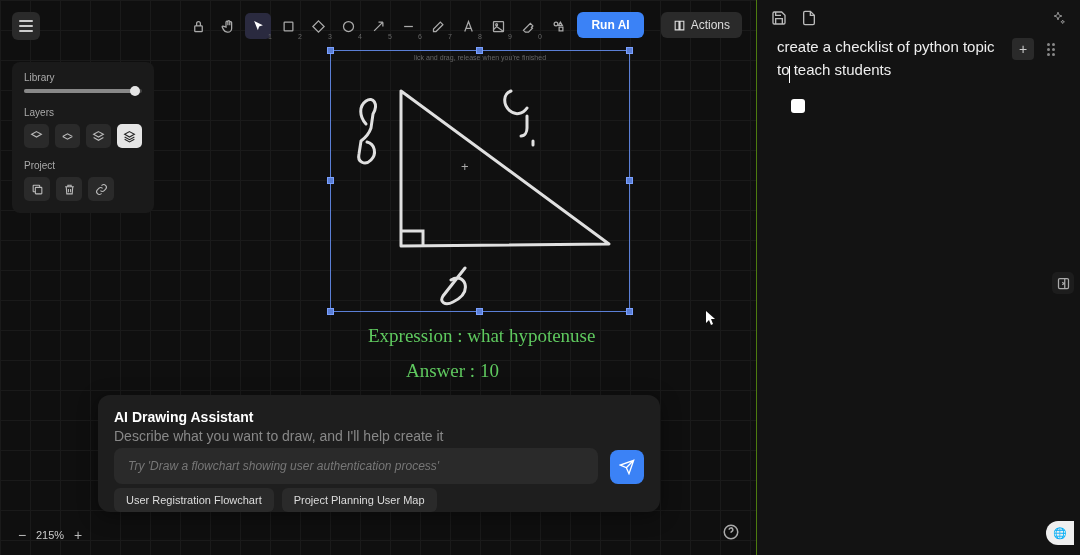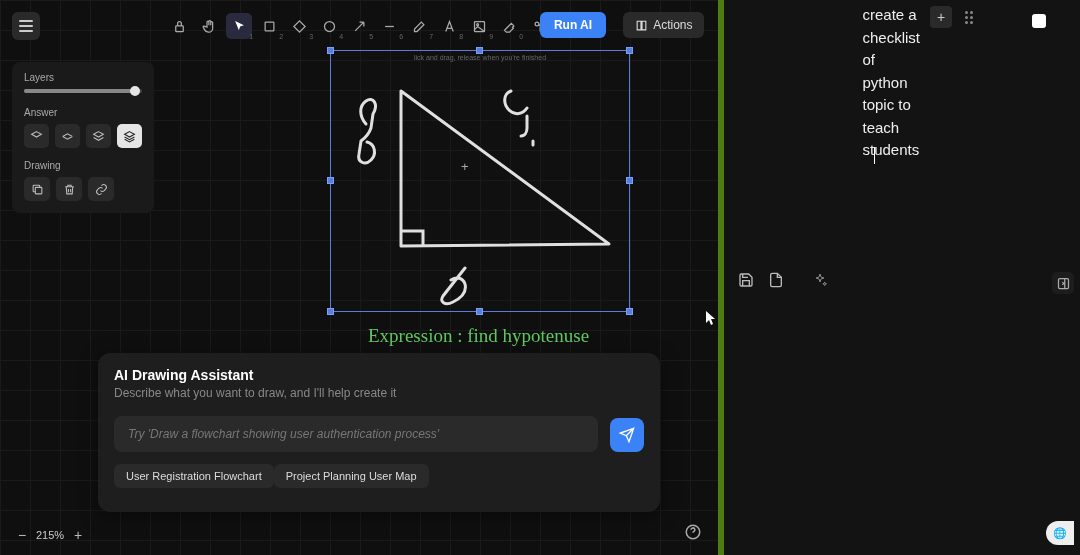--- a/index.html
+++ b/index.html
@@ -1,19 +1,19 @@
 <!DOCTYPE html>
 <html><head>
 <meta charset="utf-8">
 <style>
 *{box-sizing:border-box;margin:0;padding:0;font-family:-apple-system,BlinkMacSystemFont,"Segoe UI",sans-serif}
 body{background:#0f0f0f;width:1080px;height:555px;overflow:hidden;color:#e5e5e5;position:relative}
 .root{display:flex;width:100%;height:100%}
 .left{width:756px;height:100%;position:relative;background:#0f0f0f;background-image:linear-gradient(#1a1a1a 1px,transparent 1px),linear-gradient(90deg,#1a1a1a 1px,transparent 1px);background-size:30px 30px}
-.right{flex:1;background:#131313;border-left:6px solid #4d7c0f;display:flex;flex-direction:row;position:relative}
+.right{flex:1;background:#131313;border-left:1px solid #4d7c0f;display:flex;flex-direction:column;position:relative}
 .menu-btn{position:absolute;top:12px;left:12px;width:28px;height:28px;background:#2a2a2a;border-radius:6px;display:flex;align-items:center;justify-content:center;cursor:pointer}
 .menu-btn span{width:14px;height:2px;background:#ccc;border-radius:1px;position:relative}
 .menu-btn span::before,.menu-btn span::after{content:"";position:absolute;width:14px;height:2px;background:#ccc;border-radius:1px;left:0}
 .menu-btn span::before{top:-5px}
 .menu-btn span::after{top:5px}
 .toolbar{position:absolute;top:12px;left:50%;transform:translateX(-50%);height:28px;display:flex;gap:4px;align-items:center;background:transparent}
 .tool{width:26px;height:26px;border-radius:5px;display:flex;align-items:center;justify-content:center;cursor:pointer;position:relative;color:#aaa}
 .tool.active{background:#2a2a3f;color:#fff}
 .tool .idx{position:absolute;bottom:-1px;right:-1px;font-size:7px;color:#666}
 .tool svg{width:15px;height:15px}
@@ -35,29 +35,29 @@
 .h-tl{left:-4px;top:-4px}.h-tr{right:-4px;top:-4px}.h-bl{left:-4px;bottom:-4px}.h-br{right:-4px;bottom:-4px}
 .h-t{left:50%;top:-4px;margin-left:-4px}.h-b{left:50%;bottom:-4px;margin-left:-4px}
 .h-l{left:-4px;top:50%;margin-top:-4px}.h-r{right:-4px;top:50%;margin-top:-4px}
 .hint{position:absolute;left:50%;top:3px;transform:translateX(-50%);font-size:7px;color:#666;white-space:nowrap}
 .crosshair{position:absolute;left:130px;top:108px;color:#aaa;font-size:13px;font-weight:300}
 .cursor-arrow{position:absolute;left:706px;top:311px;color:#fff;font-size:12px}
 .handwriting{font-family:"Comic Sans MS","Segoe Script",cursive;color:#5fc95f;font-size:19px}
 .expr{position:absolute;left:368px;top:325px}
 .ans{position:absolute;left:406px;top:360px}
 .triangle-svg{position:absolute;left:20px;top:15px;pointer-events:none}
-.ai-box{position:absolute;left:98px;bottom:43px;width:562px;background:#1e1e1e;border-radius:12px;padding:14px 16px 24px;box-shadow:0 4px 20px rgba(0,0,0,0.4)}
+.ai-box{position:absolute;left:98px;bottom:43px;width:562px;background:#1e1e1e;border-radius:12px;padding:14px 16px 0;box-shadow:0 4px 20px rgba(0,0,0,0.4)}
 .ai-title{font-size:14px;font-weight:600;color:#fff;margin-bottom:3px}
-.ai-sub{font-size:12px;color:#888;margin-bottom:16px}
+.ai-sub{font-size:14px;color:#888;margin-bottom:4px}
 .ai-input-row{display:flex;gap:12px}
 .ai-input{flex:1;background:#2a2a2a;border:none;border-radius:8px;padding:11px 14px;font-size:12px;color:#fff;outline:none}
 .ai-input::placeholder{color:#777;font-style:italic}
 .send-btn{width:34px;height:34px;background:#3b82f6;border:none;border-radius:8px;display:flex;align-items:center;justify-content:center;cursor:pointer;align-self:flex-end}
 .send-btn svg{width:16px;height:16px}
-.chips{display:flex;margin-top:12px}
+.chips{display:flex;gap:8px;margin-top:4px}
 .chip{background:#2a2a2a;border-radius:6px;padding:6px 12px;font-size:11px;color:#ddd;cursor:pointer}
 .zoom{position:absolute;bottom:12px;left:14px;display:flex;align-items:center;gap:6px;font-size:11px;color:#ccc}
 .zoom-btn{width:16px;height:16px;display:flex;align-items:center;justify-content:center;cursor:pointer;color:#bbb;font-size:14px}
 .help-btn{position:absolute;bottom:12px;right:14px;width:22px;height:22px;display:flex;align-items:center;justify-content:center;color:#aaa;cursor:pointer;font-size:14px}
 .right-top{display:flex;gap:14px;padding:10px 14px 6px;align-items:center;color:#bbb}
 .right-top .sp{flex:1}
 .ic{width:16px;height:16px;cursor:pointer}
 .sparkle{width:16px;height:16px;cursor:pointer;color:#888}
 .note{padding:4px 20px;display:flex;align-items:flex-start;gap:10px}
 .note-text{flex:1;font-size:15px;color:#eee;line-height:1.5}
@@ -168,26 +168,26 @@
       <button class="run-btn">Run AI</button>
       <button class="lib-btn">
         <svg viewBox="0 0 24 24" fill="none" stroke="currentColor" stroke-width="2">
             <path d="M4 4h7v16H4zM13 4h7v16h-7z"></path>
           </svg>
         <span>Actions</span>
       </button>
     </div>
 
     <div class="panel">
-      <div class="panel-label">Layers</div>
+      <div class="panel-label">Library</div>
       <div class="slider-track">
         <div class="slider-fill"></div>
         <div class="slider-thumb"></div>
       </div>
-      <div class="panel-label">Answer</div>
+      <div class="panel-label">Layers</div>
       <div class="layer-row">
         <div class="btn">
             <svg width="13" height="13" viewBox="0 0 24 24" fill="none" stroke="currentColor" stroke-width="2">
               <path d="M12 3l9 5-9 5-9-5 9-5z"></path>
             </svg>
           </div>
         <div class="btn">
             <svg width="13" height="13" viewBox="0 0 24 24" fill="none" stroke="currentColor" stroke-width="2">
               <path d="M3 12l9-5 9 5M3 12l9 5 9-5"></path>
             </svg>
@@ -196,21 +196,21 @@
             <svg width="13" height="13" viewBox="0 0 24 24" fill="none" stroke="currentColor" stroke-width="2">
               <path d="M12 3l9 5-9 5-9-5 9-5zM3 14l9 5 9-5"></path>
             </svg>
           </div>
         <div class="btn on">
             <svg width="13" height="13" viewBox="0 0 24 24" fill="none" stroke="#222" stroke-width="2">
               <path d="M12 3l9 5-9 5-9-5 9-5zM3 13l9 5 9-5M3 17l9 5 9-5"></path>
             </svg>
           </div>
       </div>
-      <div class="panel-label">Drawing</div>
+      <div class="panel-label">Project</div>
       <div class="action-row">
         <div class="btn">
             <svg width="13" height="13" viewBox="0 0 24 24" fill="none" stroke="currentColor" stroke-width="2">
               <rect x="8" y="8" width="12" height="12" rx="1"></rect>
               <path d="M16 8V5a1 1 0 0 0-1-1H5a1 1 0 0 0-1 1v10a1 1 0 0 0 1 1h3"></path>
             </svg>
           </div>
         <div class="btn">
             <svg width="13" height="13" viewBox="0 0 24 24" fill="none" stroke="currentColor" stroke-width="2">
               <path d="M4 7h16M9 7V4h6v3M6 7l1 13h10l1-13M10 11v6M14 11v6"></path>
@@ -241,21 +241,21 @@
         <path d="M15 58 C8 50 8 40 15 35 C22 30 28 38 22 48 L20 62 C18 68 14 72 10 75 L8 88 C6 96 14 100 20 94 C26 88 24 78 16 76" fill="none" stroke="#e0e0e0" stroke-width="3" stroke-linecap="round"></path>
         <path d="M160 25 C152 28 152 38 158 44 C164 50 172 48 176 42 M176 50 L176 62 C176 66 174 70 170 70 M182 75 C182 77 182 79 182 79" fill="none" stroke="#e0e0e0" stroke-width="3" stroke-linecap="round"></path>
         <path d="M114 202 L92 230 C88 236 94 240 102 236 C110 232 116 226 114 218 C112 212 106 210 100 214" fill="none" stroke="#e0e0e0" stroke-width="3" stroke-linecap="round"></path>
       </svg>
     </div>
 
     <div class="cursor-arrow"><svg width="10" height="14" viewBox="0 0 10 14">
           <path d="M0 0 L0 12 L3 9 L5 14 L7 13 L5 8 L9 8 Z" fill="#fff"></path>
         </svg></div>
 
-    <div class="handwriting expr">Expression : find hypotenuse</div>
+    <div class="handwriting expr">Expression : what hypotenuse</div>
     <div class="handwriting ans">Answer : 10</div>
 
     <div class="ai-box">
       <div class="ai-title">AI Drawing Assistant</div>
       <div class="ai-sub">Describe what you want to draw, and I'll help create it</div>
       <div class="ai-input-row">
         <input class="ai-input" placeholder="Try 'Draw a flowchart showing user authentication process'" style="">
         <button class="send-btn">
           <svg viewBox="0 0 24 24" fill="none" stroke="#fff" stroke-width="2">
               <path d="M22 2L11 13M22 2L15 22l-4-9-9-4 20-7z"></path>

